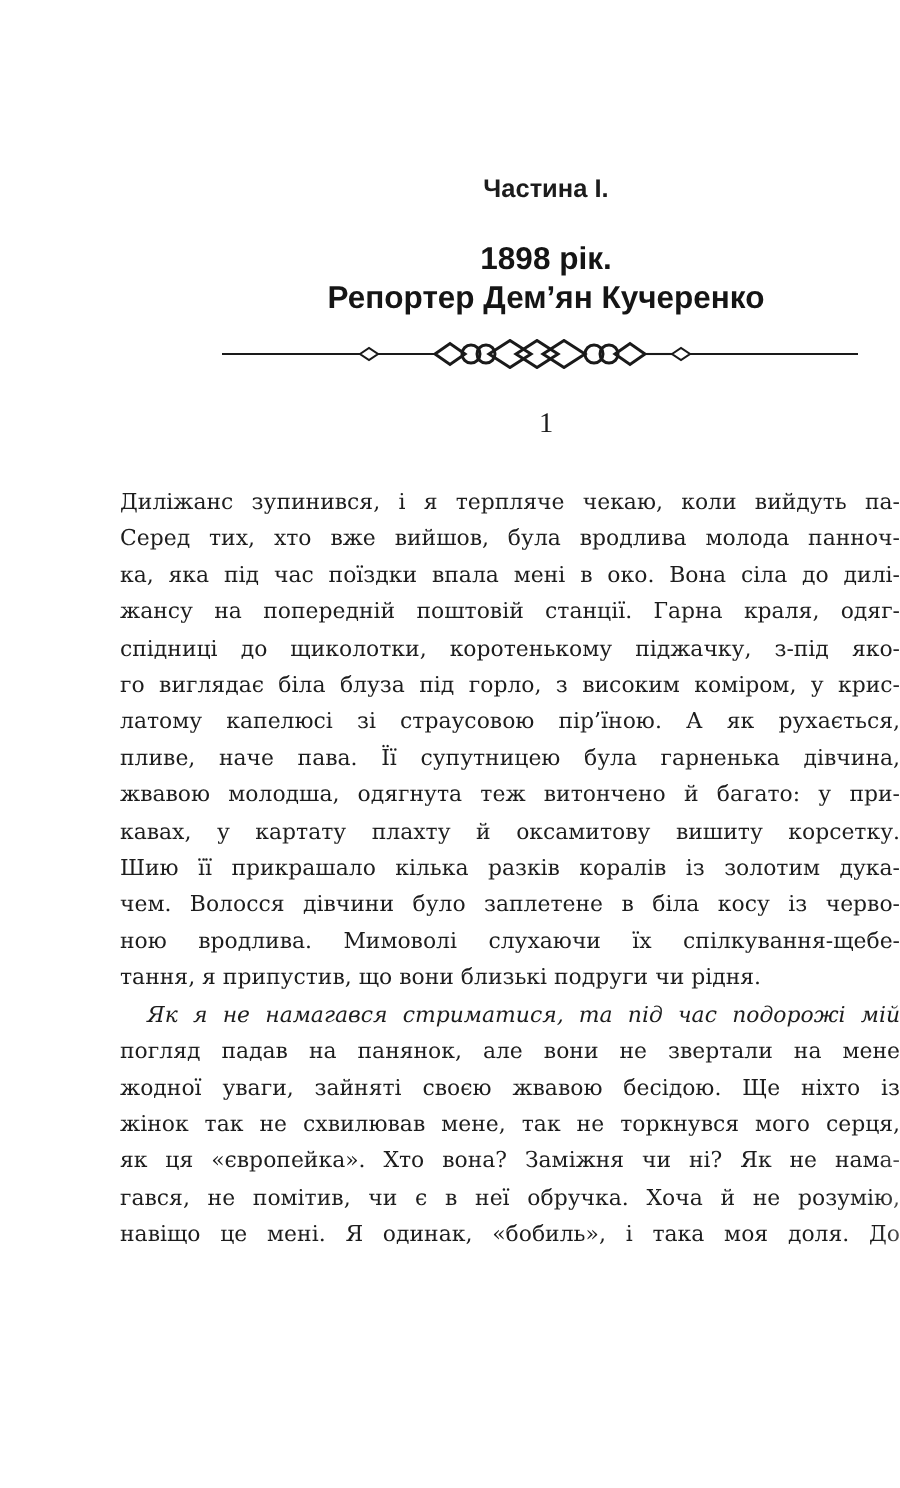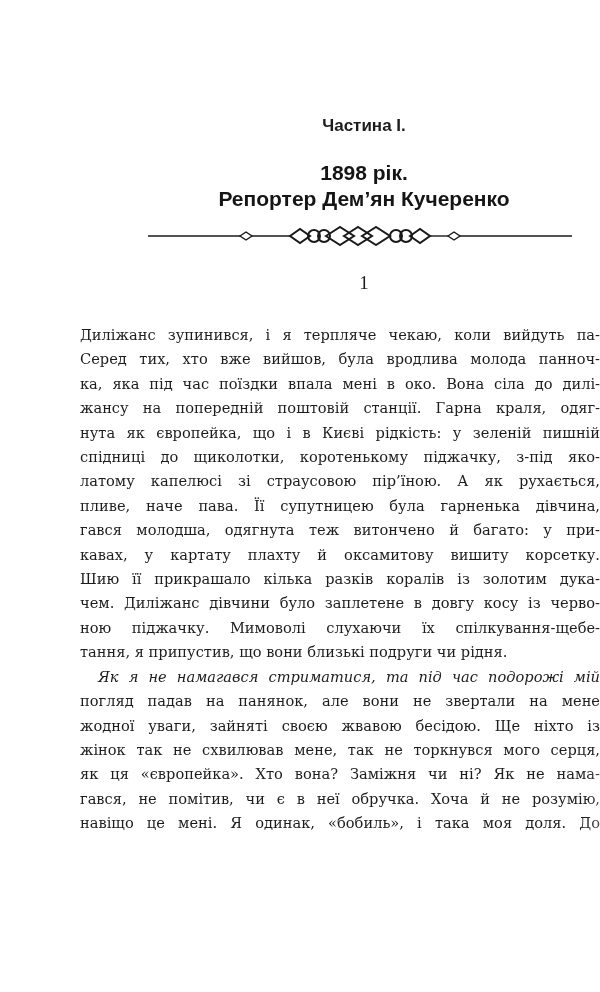--- a/index.html
+++ b/index.html
@@ -55,29 +55,29 @@
   </svg>
 
   <div class="section-num">1</div>
 
   <div class="body">
     <div>
       <span class="line">Диліжанс зупинився, і я терпляче чекаю, коли вийдуть па-</span>
       <span class="line">Серед тих, хто вже вийшов, була вродлива молода панноч-</span>
       <span class="line">ка, яка під час поїздки впала мені в око. Вона сіла до дилі-</span>
       <span class="line">жансу на попередній поштовій станції. Гарна краля, одяг-</span>
-      <span class="line">нута як європейка, що і в Києві рідкість: у зеленій пишній</span>
       <span class="line">спідниці до щиколотки, коротенькому піджачку, з-під яко-</span>
+      <span class="line">го виглядає біла блуза під горло, з високим коміром, у крис-</span>
       <span class="line">латому капелюсі зі страусовою пір’їною. А як рухається,</span>
       <span class="line">пливе, наче пава. Її супутницею була гарненька дівчина,</span>
-      <span class="line">гався молодша, одягнута теж витончено й багато: у при-</span>
+      <span class="line">жвавою молодша, одягнута теж витончено й багато: у при-</span>
       <span class="line">кавах, у картату плахту й оксамитову вишиту корсетку.</span>
       <span class="line">Шию її прикрашало кілька разків коралів із золотим дука-</span>
-      <span class="line">чем. Диліжанс дівчини було заплетене в довгу косу із черво-</span>
-      <span class="line">ною піджачку. Мимоволі слухаючи їх спілкування-щебе-</span>
+      <span class="line">чем. Волосся дівчини було заплетене в біла косу із черво-</span>
+      <span class="line">ною вродлива. Мимоволі слухаючи їх спілкування-щебе-</span>
       <span class="line last">тання, я припустив, що вони близькі подруги чи рідня.</span>
     </div>
     <div>
       <span class="line indent">Як я не намагався стриматися, та під час подорожі мій</span>
       <span class="line">погляд падав на панянок, але вони не звертали на мене</span>
       <span class="line">жодної уваги, зайняті своєю жвавою бесідою. Ще ніхто із</span>
       <span class="line">жінок так не схвилював мене, так не торкнувся мого серця,</span>
       <span class="line">як ця «європейка». Хто вона? Заміжня чи ні? Як не нама-</span>
       <span class="line">гався, не помітив, чи є в неї обручка. Хоча й не розумію,</span>
       <span class="line">навіщо це мені. Я одинак, «бобиль», і така моя доля. До</span>

